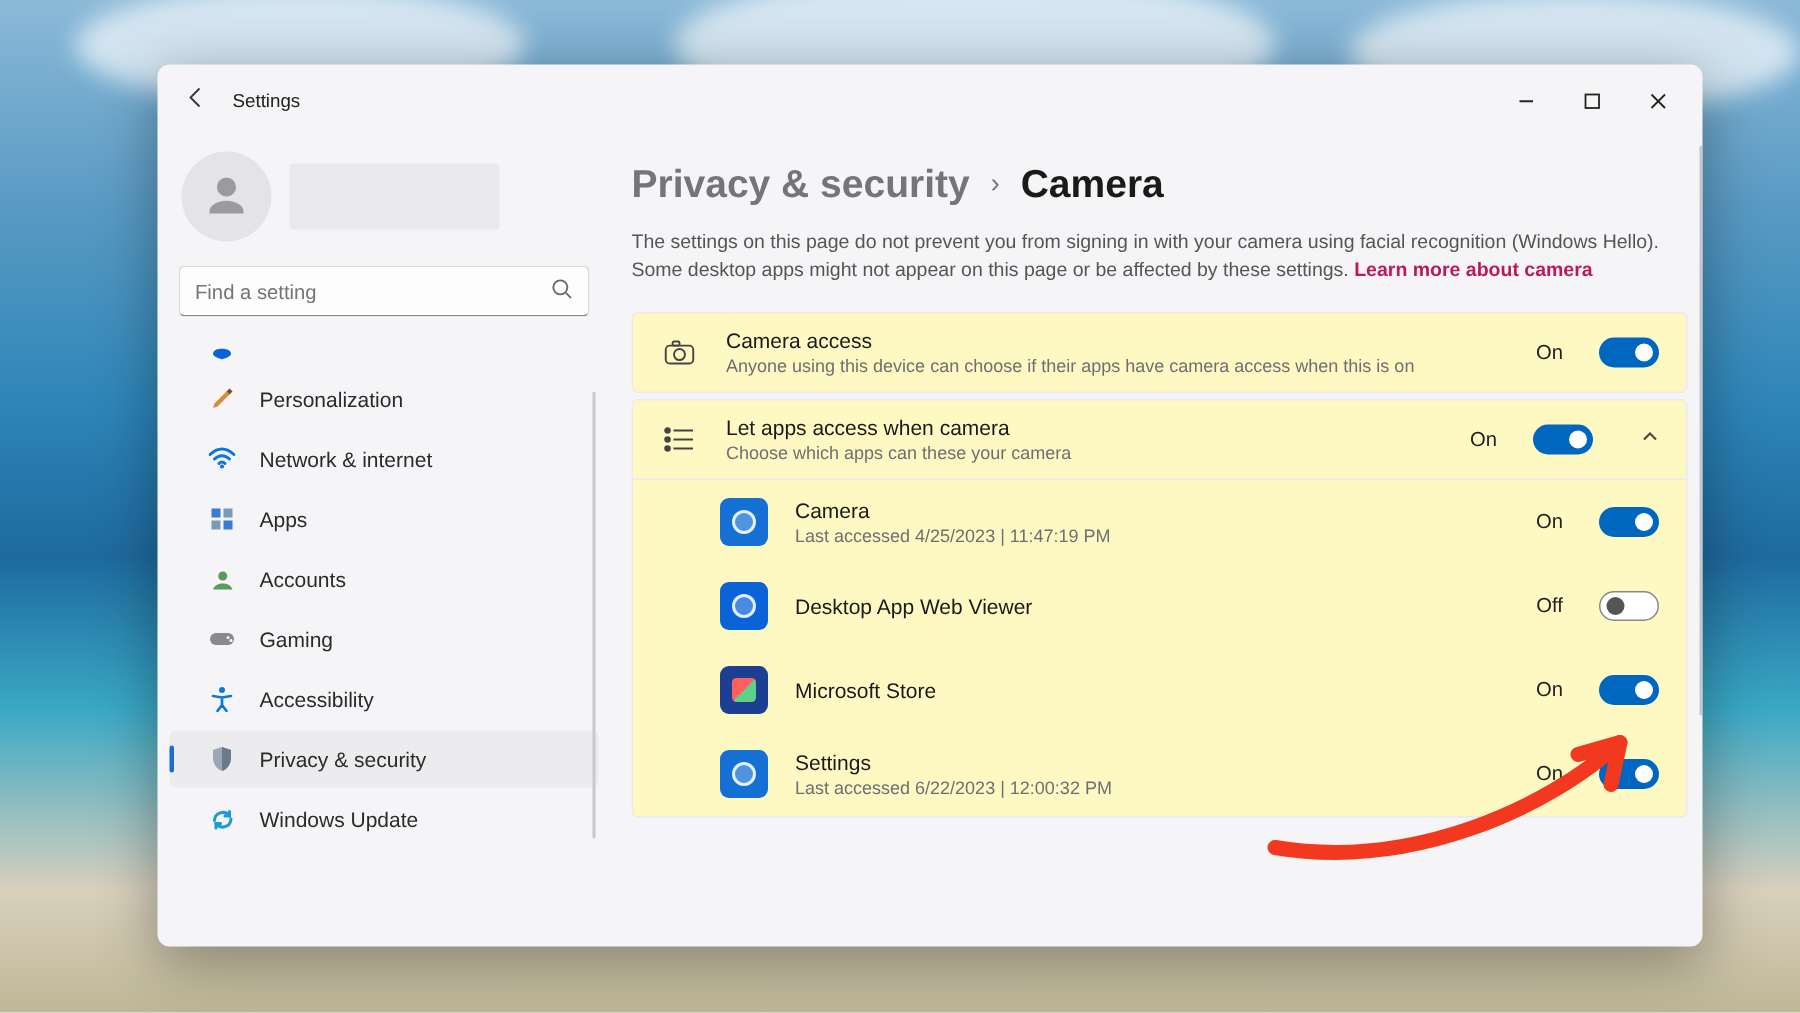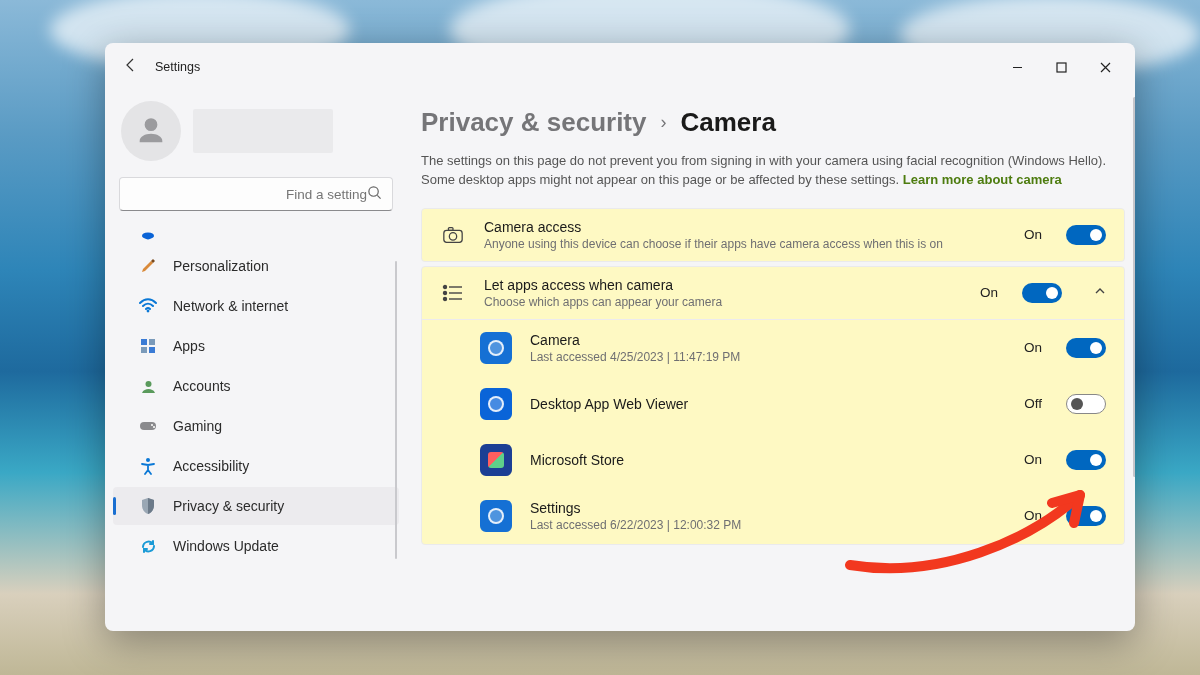--- a/index.html
+++ b/index.html
@@ -28,37 +28,37 @@
   .winbtn { width:44px; height:32px; display:flex; align-items:center; justify-content:center; font-size:14px; color:#333; cursor:pointer;}
   .winbtn svg { width:11px; height:11px; stroke:#222; stroke-width:1.2; fill:none; }
 
   .body { flex:1; display:flex; overflow:hidden;}
   .sidebar { width:302px; padding:6px 0 0 0; display:flex; flex-direction:column; }
   .profile { display:flex; align-items:center; padding:4px 16px 16px 16px; gap:12px;}
   .avatar { width:60px; height:60px; border-radius:50%; background:#e4e4e6; display:flex; align-items:center; justify-content:center;}
   .avatar svg { width:34px; height:34px; fill:#9b9b9e;}
   .profile-block { width:140px; height:44px; background:#eaeaec; border-radius:2px;}
   .searchbox { margin:0 14px 12px 14px; height:34px; background:#fdfdfd; border:1px solid #d9d9dc; border-bottom:1.5px solid #8a8a8d; border-radius:4px; display:flex; align-items:center; padding:0 10px;}
-  .searchbox input { flex:1; border:none; outline:none; background:transparent; font-size:13.5px; color:#555;text-align:right;}
+  .searchbox input { flex:1; border:none; outline:none; background:transparent; font-size:13.5px; color:#555;}
   .searchbox .sicon { font-size:14px; color:#666; }
   .navlist { position:relative; }
   .navscroll { position:absolute; right:10px; top:38px; bottom:8px; width:2px; background:#c9c9cd; border-radius:2px;}
   .navitem { height:38px; display:flex; align-items:center; padding:0 18px 0 26px; gap:16px; font-size:14px; color:#2b2b2b; cursor:pointer; border-radius:4px; margin:0 8px 2px 8px; position:relative;}
   .navitem.partial { height:22px; padding-top:0;}
   .navitem.selected { background:#ecebee;}
   .navitem.selected::before { content:""; position:absolute; left:0; top:10px; bottom:10px; width:3px; background:#1a6fd1; border-radius:3px;}
   .navicon { width:18px; height:18px; display:flex; align-items:center; justify-content:center; font-size:16px;}
 
   .main { flex:1; padding:16px 10px 0 14px; overflow:hidden; position:relative;}
   .crumbs { display:flex; align-items:center; gap:14px; margin-bottom:14px;}
   .crumb1 { font-size:26px; font-weight:600; color:#757578; cursor:pointer;}
   .chev { font-size:18px; color:#757578;}
   .crumb2 { font-size:26px; font-weight:600; color:#1a1a1a;}
   .desc { font-size:13px; color:#555; line-height:1.45; max-width:690px; margin-bottom:18px;}
-  .desc a { color:#4d7c0f; text-decoration:none; font-weight:600; cursor:pointer;}
+  .desc a { color:#be185d; text-decoration:none; font-weight:600; cursor:pointer;}
 
   .card { background:#fef9c3; border:1px solid #eaeaec; border-radius:4px; margin-bottom:4px;}
   .row { display:flex; align-items:center; padding:10px 18px 10px 18px; gap:18px;}
   .row + .row-divider { height:1px; background:#eceaee;}
   .leadicon { width:26px; height:26px; display:flex; align-items:center; justify-content:center; color:#444;}
   .leadicon svg { width:22px; height:22px; fill:none; stroke:#444; stroke-width:1.4;}
   .rowtext { flex:1; }
   .rowtitle { font-size:14px; color:#1a1a1a;}
   .rowsub { font-size:12px; color:#6f6f72; margin-top:2px;}
   .state { font-size:13.5px; color:#222; margin-right:6px;}
@@ -261,21 +261,21 @@
                 <circle cx="3" cy="3" r="1.5" fill="#444"></circle>
                 <path d="M7 3h13"></path>
                 <circle cx="3" cy="9" r="1.5" fill="#444"></circle>
                 <path d="M7 9h13"></path>
                 <circle cx="3" cy="15" r="1.5" fill="#444"></circle>
                 <path d="M7 15h13"></path>
               </svg>
           </div>
           <div class="rowtext">
             <div class="rowtitle">Let apps access when camera</div>
-            <div class="rowsub">Choose which apps can appear your camera</div>
+            <div class="rowsub">Choose which apps can these your camera</div>
           </div>
           <span class="state">On</span>
           <div class="toggle on">
               <div class="knob"></div>
             </div>
           <span class="expand">
             <svg width="12" height="12" viewBox="0 0 12 12">
                 <path d="M2 8l4-4 4 4" fill="none" stroke="#444" stroke-width="1.4"></path>
               </svg>
           </span>

